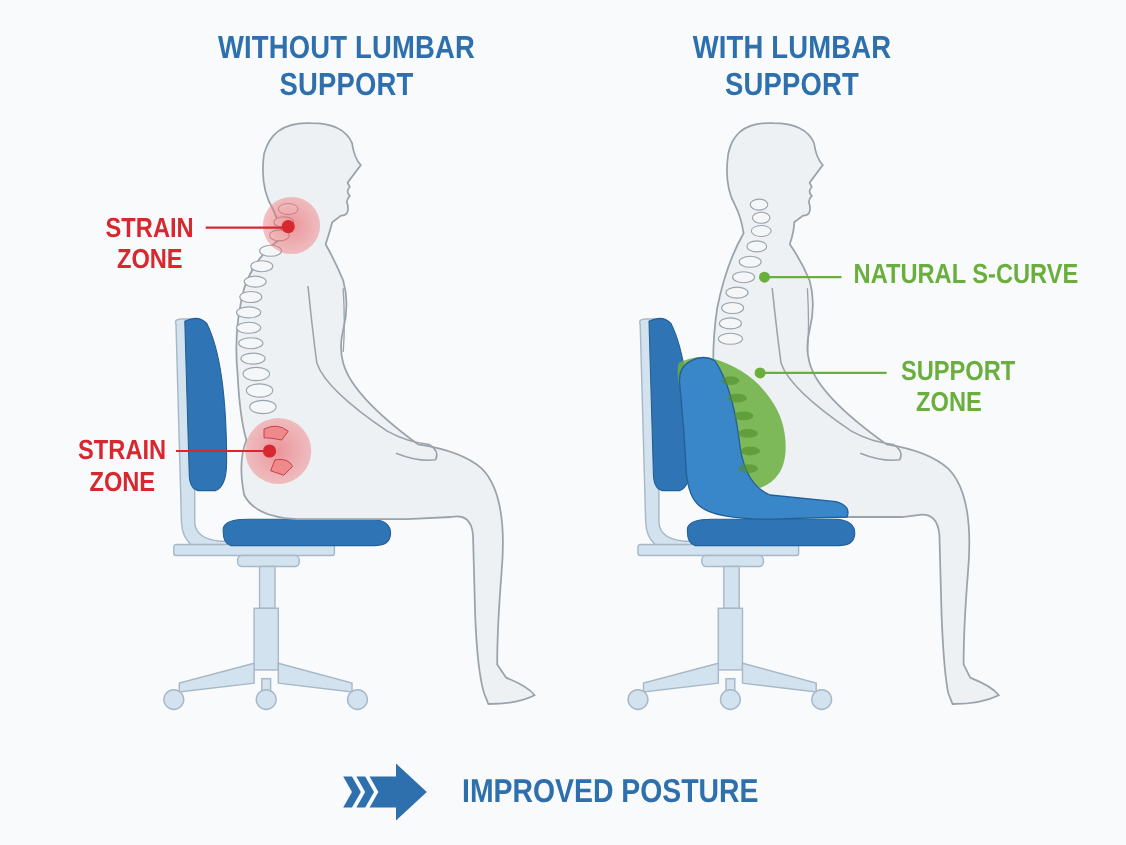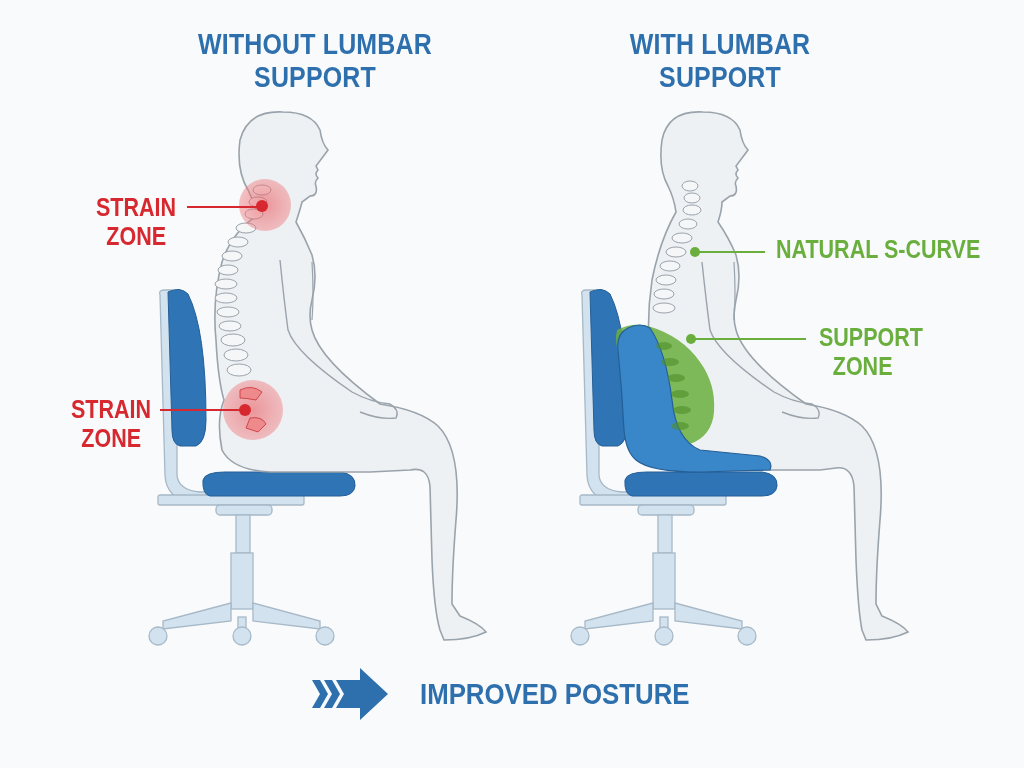--- a/index.html
+++ b/index.html
@@ -23,21 +23,21 @@
   .label {
     position: absolute; font-weight: bold; font-size: 25px; line-height: 29px;
     transform: scaleX(0.86); transform-origin: left top;
   }
   .label span { display: block; }
   .red { color: #d7282f; }
   .green { color: #6aaf3d; }
 
   .figure-svg { position: absolute; left: 0; top: 0; }
 
-  #footer { position: absolute; left: 310px; top: 664px; height: 60px; display: flex; align-items: center; }
+  #footer { position: absolute; left: 310px; top: 690px; height: 60px; display: flex; align-items: center; }
   #footer-arrow { width: 82px; height: 56px; }
   #footer-text {
     margin-left: 28px; font-weight: bold; font-size: 30px; color: #2e6fae;
     transform: scaleX(0.86); transform-origin: left center; white-space: nowrap;
   }
 </style>
 </head>
 <body>
 
 <div id="title-left" class="title">

